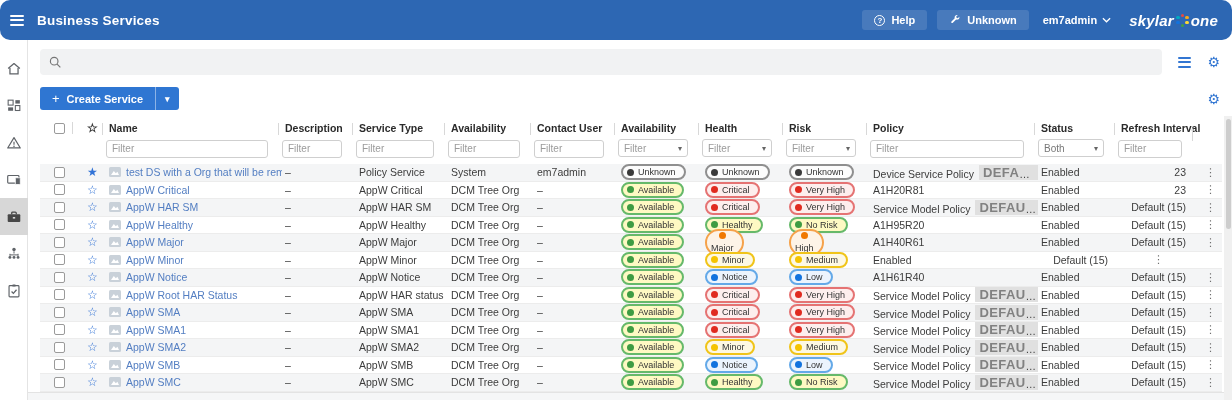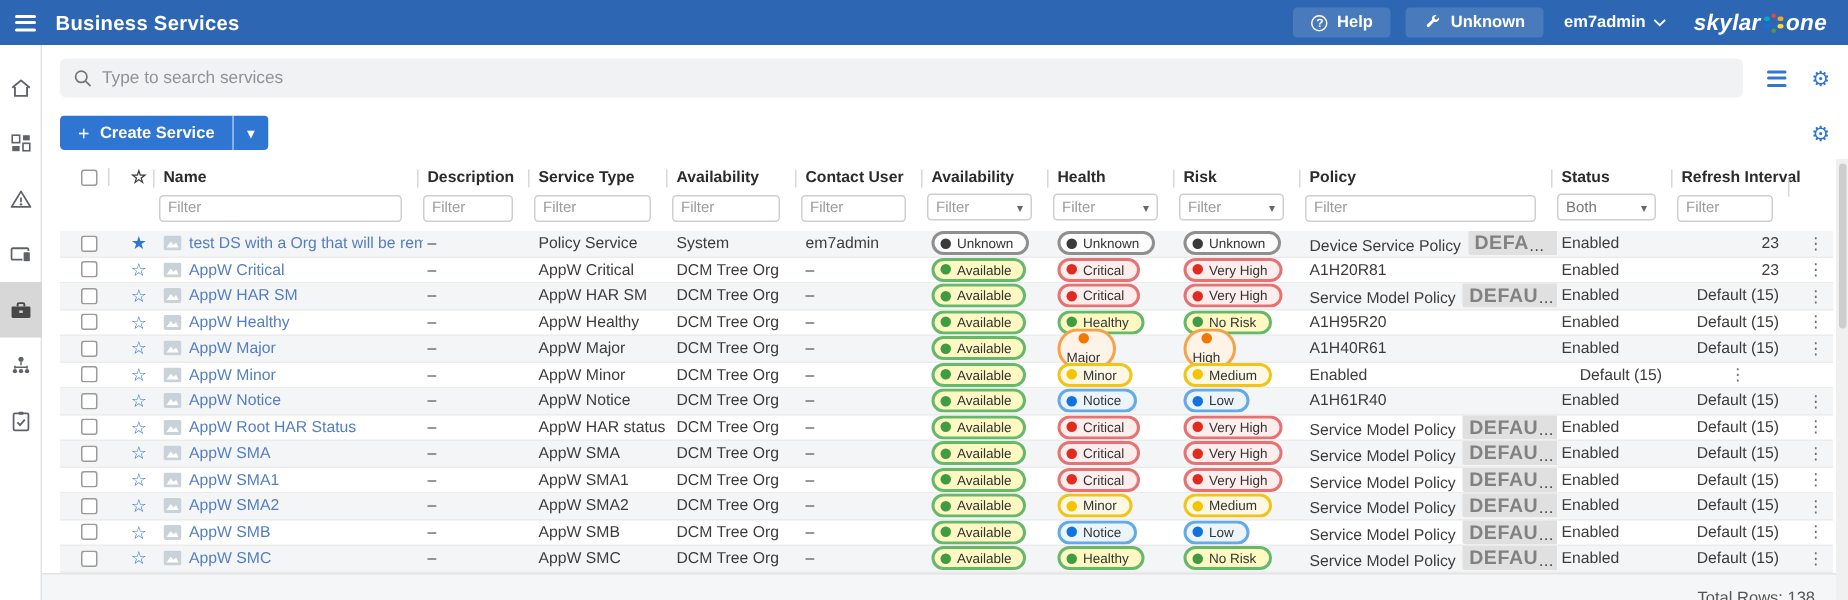--- a/index.html
+++ b/index.html
@@ -1,20 +1,20 @@
 <!DOCTYPE html>
 <html><head>
 <meta charset="utf-8">
 <style>
   * { margin:0; padding:0; box-sizing:border-box; }
   html,body { width:1232px; height:400px; overflow:hidden; background:#fff;
     font-family:"Liberation Sans", sans-serif; -webkit-font-smoothing:antialiased; }
 
   
-  .topbar { height:30px; background:#2d67b3; display:flex; align-items:center; color:#fff; position:relative; }
+  .topbar { height:40px; background:#2d67b3; display:flex; align-items:center; color:#fff; position:relative;border-radius:10px; }
   .hamburger { width:28px; height:28px; display:flex; flex-direction:column; justify-content:center; align-items:center; gap:2.5px; cursor:pointer; margin-left:3px;}
   .hamburger span { width:14px; height:2px; background:#fff; border-radius:1px; }
   .page-title { font-size:13.5px; font-weight:700; margin-left:6px; letter-spacing:.2px; }
   .topbar-right { margin-left:auto; display:flex; align-items:center; gap:10px; padding-right:14px; }
   .top-btn { display:flex; align-items:center; gap:6px; background:rgba(255,255,255,.13); border-radius:3px; padding:4px 12px; font-size:11px; font-weight:600; cursor:pointer; }
   .qcircle { width:11px; height:11px; border:1.2px solid #fff; border-radius:50%; font-size:8px; line-height:10px; text-align:center; font-weight:700; display:inline-block; }
   .user-menu { display:flex; align-items:center; gap:5px; font-size:11px; font-weight:600; cursor:pointer; padding:0 4px; }
   .brand { display:flex; align-items:baseline; font-size:15px; font-weight:700; letter-spacing:.2px; margin-left:4px;font-style:italic; }
   .brand .mark { position:relative; width:13px; height:13px; margin:0 2px; align-self:center; }
   .brand .mark i { position:absolute; width:3.4px; height:3.4px; border-radius:50%; }
@@ -190,21 +190,20 @@
   </nav>
 
   <main class="content">
 
     <div class="search-row">
       <div class="searchbox">
         <svg width="14" height="14" viewBox="0 0 17 17">
           <circle cx="7.5" cy="7.5" r="4.6" fill="none" stroke="#757575" stroke-width="1.4"></circle>
           <line x1="11" y1="11" x2="15" y2="15" stroke="#757575" stroke-width="1.4"></line>
         </svg>
-        <input type="text" placeholder="Type to search services" style="">
       </div>
       <div class="blue-list-icon">
           <span></span>
           <span></span>
           <span></span>
         </div>
       <div class="gear">⚙</div>
     </div>
 
     <div class="toolbar-row">

